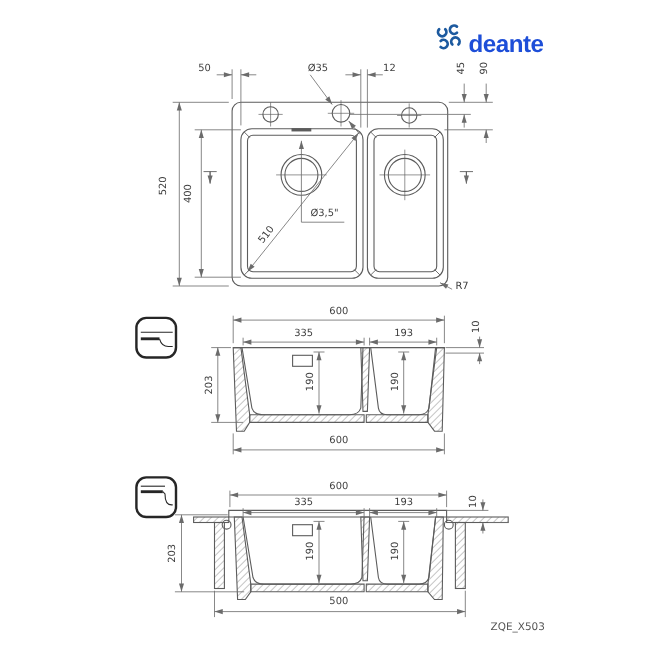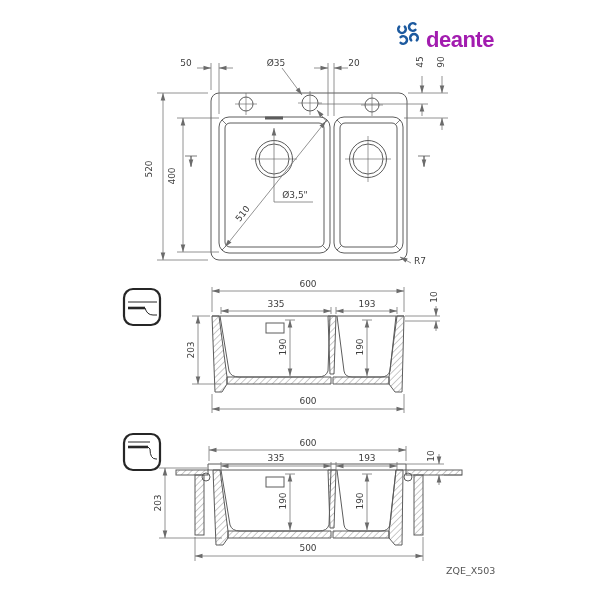--- a/index.html
+++ b/index.html
@@ -4,21 +4,21 @@
 <style>
   html,body{margin:0;padding:0;background:#fff;}
   .stage{position:relative;width:600px;height:600px;background:#ffffff;overflow:hidden;
          font-family:"DejaVu Sans", sans-serif;}
   .stage svg.draw{position:absolute;left:0;top:0;}
   .lbl{position:absolute;font-size:9px;color:#3d3d3d;white-space:nowrap;
        transform:translate(-50%,-50%);line-height:1;}
   .v{transform:translate(-50%,-50%) rotate(-90deg);}
   .d{transform:translate(-50%,-50%) rotate(-52deg);}
   .brand{position:absolute;left:426px;top:27px;font-family:"Liberation Sans",sans-serif;
-         font-weight:bold;font-size:22px;color:#a21caf;letter-spacing:-0.5px;}
+         font-weight:bold;font-size:22px;color:#1d4ed8;letter-spacing:-0.5px;}
   .code{position:absolute;left:446px;top:565px;font-size:9.5px;color:#555;text-align:right;}
   .logo{position:absolute;left:394px;top:20px;}
 </style>
 </head>
 <body>
 
 <div class="stage">
 
 <svg class="draw" width="600" height="600" viewBox="0 0 600 600">
   <defs>
@@ -205,22 +205,22 @@
   <g stroke="#1d5a9f" stroke-width="2.5" fill="none" stroke-linecap="round">
     <path transform="translate(8,9) rotate(-90)" d="M2.4,-2.8 A3.8,3.8 0 1 0 2.4,2.8"></path>
     <path transform="translate(19,7) rotate(0)" d="M2.4,-2.8 A3.8,3.8 0 1 0 2.4,2.8"></path>
     <path transform="translate(9,20) rotate(180)" d="M2.4,-2.8 A3.8,3.8 0 1 0 2.4,2.8"></path>
     <path transform="translate(20,18) rotate(90)" d="M2.4,-2.8 A3.8,3.8 0 1 0 2.4,2.8"></path>
   </g>
 </svg>
 <div class="brand">deante</div>
 
 <div class="lbl" style="left:186px;top:63px">50</div>
-<div class="lbl" style="left:276px;top:63px">Ø35</div>
-<div class="lbl" style="left:354px;top:63px">20</div>
+<div class="lbl" style="left:289px;top:63px">Ø35</div>
+<div class="lbl" style="left:354px;top:63px">12</div>
 <div class="lbl v" style="left:420px;top:62px">45</div>
 <div class="lbl v" style="left:441px;top:62px">90</div>
 <div class="lbl v" style="left:149px;top:169px">520</div>
 <div class="lbl v" style="left:172px;top:176px">400</div>
 <div class="lbl d" style="left:243px;top:214px">510</div>
 <div class="lbl" style="left:295px;top:195px">Ø3,5"</div>
 <div class="lbl" style="left:420px;top:261px">R7</div>
 
 <div class="lbl" style="left:308px;top:284px">600</div>
 <div class="lbl" style="left:276px;top:304px">335</div>

